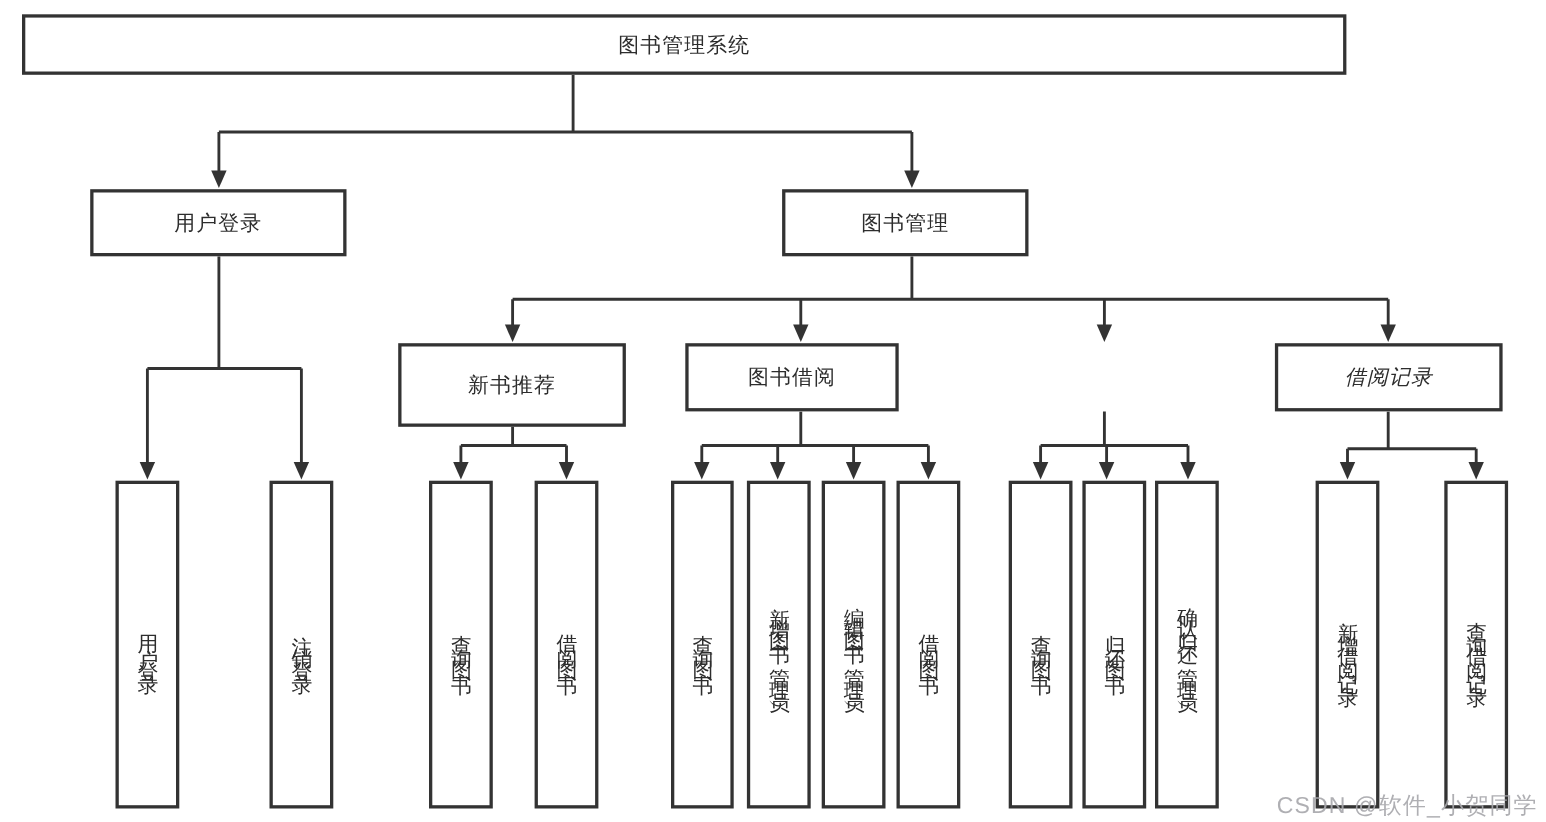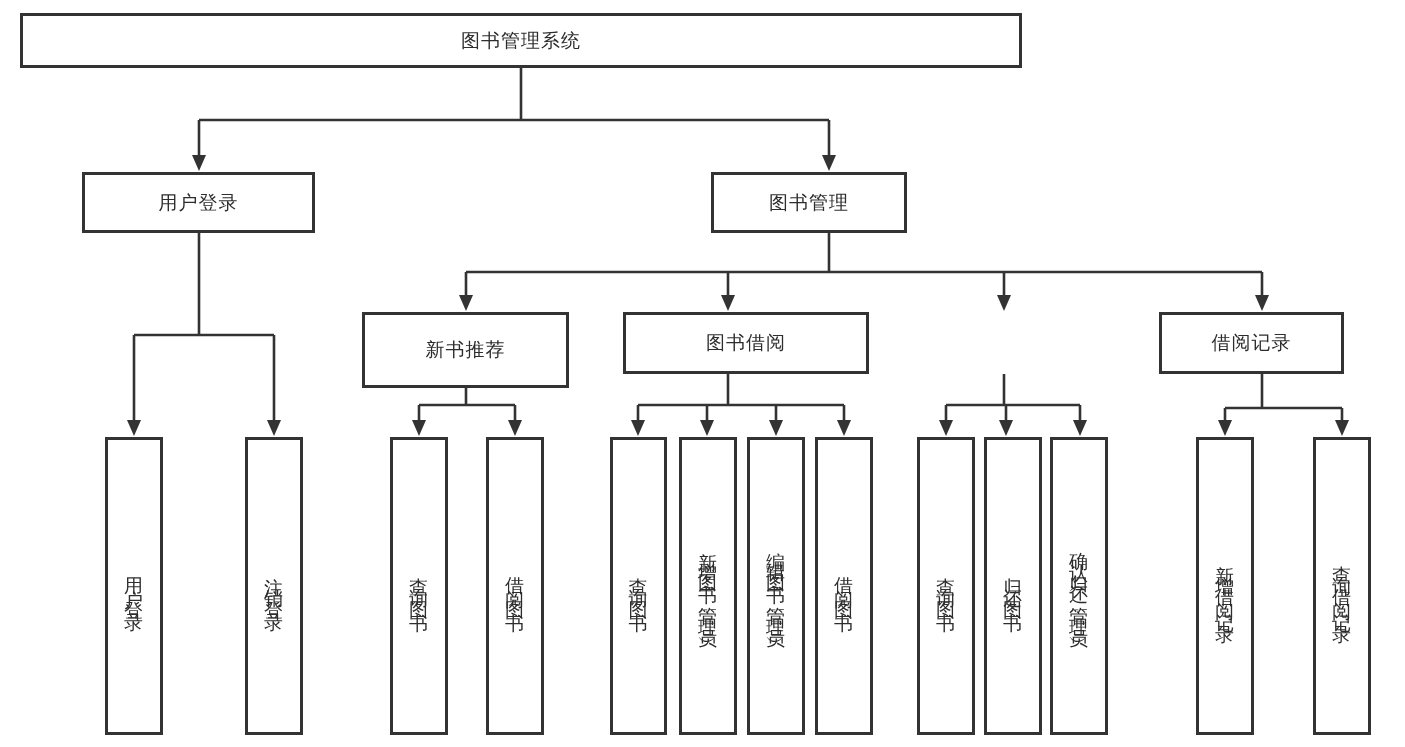--- a/index.html
+++ b/index.html
@@ -94,38 +94,38 @@
       <polygon points="769,420 783,420 776,436"></polygon>
       <polygon points="837,420 851,420 844,436"></polygon>
       <polygon points="939,420 953,420 946,436"></polygon>
       <polygon points="999,420 1013,420 1006,436"></polygon>
       <polygon points="1073,420 1087,420 1080,436"></polygon>
       <polygon points="1218,420 1232,420 1225,436"></polygon>
       <polygon points="1335,420 1349,420 1342,436"></polygon>
     </g>
   </svg>
 
-  <div class="box" style="left:20px; top:13px; width:1002px; height:55px;">
+  <div class="box" style="left:20px; top:13px; width:1204px; height:55px;">
     <span class="hlabel">图书管理系统</span>
   </div>
 
   <div class="box" style="left:82px; top:172px; width:233px; height:61px;">
     <span class="hlabel">用户登录</span>
   </div>
-  <div class="box" style="left:711px; top:172px; width:196px; height:61px;justify-content:center;">
+  <div class="box" style="left:711px; top:172px; width:224px; height:61px;justify-content:center;">
     <span class="hlabel">图书管理</span>
   </div>
 
   <div class="box" style="left:362px; top:312px; width:207px; height:76px;">
     <span class="hlabel">新书推荐</span>
   </div>
-  <div class="box" style="left:623px; top:312px; width:246px; height:62px;">
+  <div class="box" style="left:623px; top:312px; width:194px; height:62px;">
     <span class="hlabel">图书借阅</span>
   </div>
-  <div class="box" style="left:1159px; top:312px; width:185px; height:62px;">
+  <div class="box" style="left:1159px; top:312px; width:207px; height:62px;font-style:italic;">
     <span class="hlabel">借阅记录</span>
   </div>
 
   <div class="box vbox" style="left:105px; top:437px; width:58px; height:298px;">
     <span class="vtext">用户登录</span>
   </div>
   <div class="box vbox" style="left:245px; top:437px; width:58px; height:298px;">
     <span class="vtext">注销登录</span>
   </div>
 
@@ -159,14 +159,15 @@
     <span class="vtext long">确认归还（管理员）</span>
   </div>
 
   <div class="box vbox" style="left:1196px; top:437px; width:58px; height:298px;">
     <span class="vtext">新增借阅记录</span>
   </div>
   <div class="box vbox" style="left:1313px; top:437px; width:58px; height:298px;">
     <span class="vtext">查询借阅记录</span>
   </div>
 
+  <div id="watermark">CSDN @软件_小贺同学</div>
 
 </div>
 
 </body></html>

